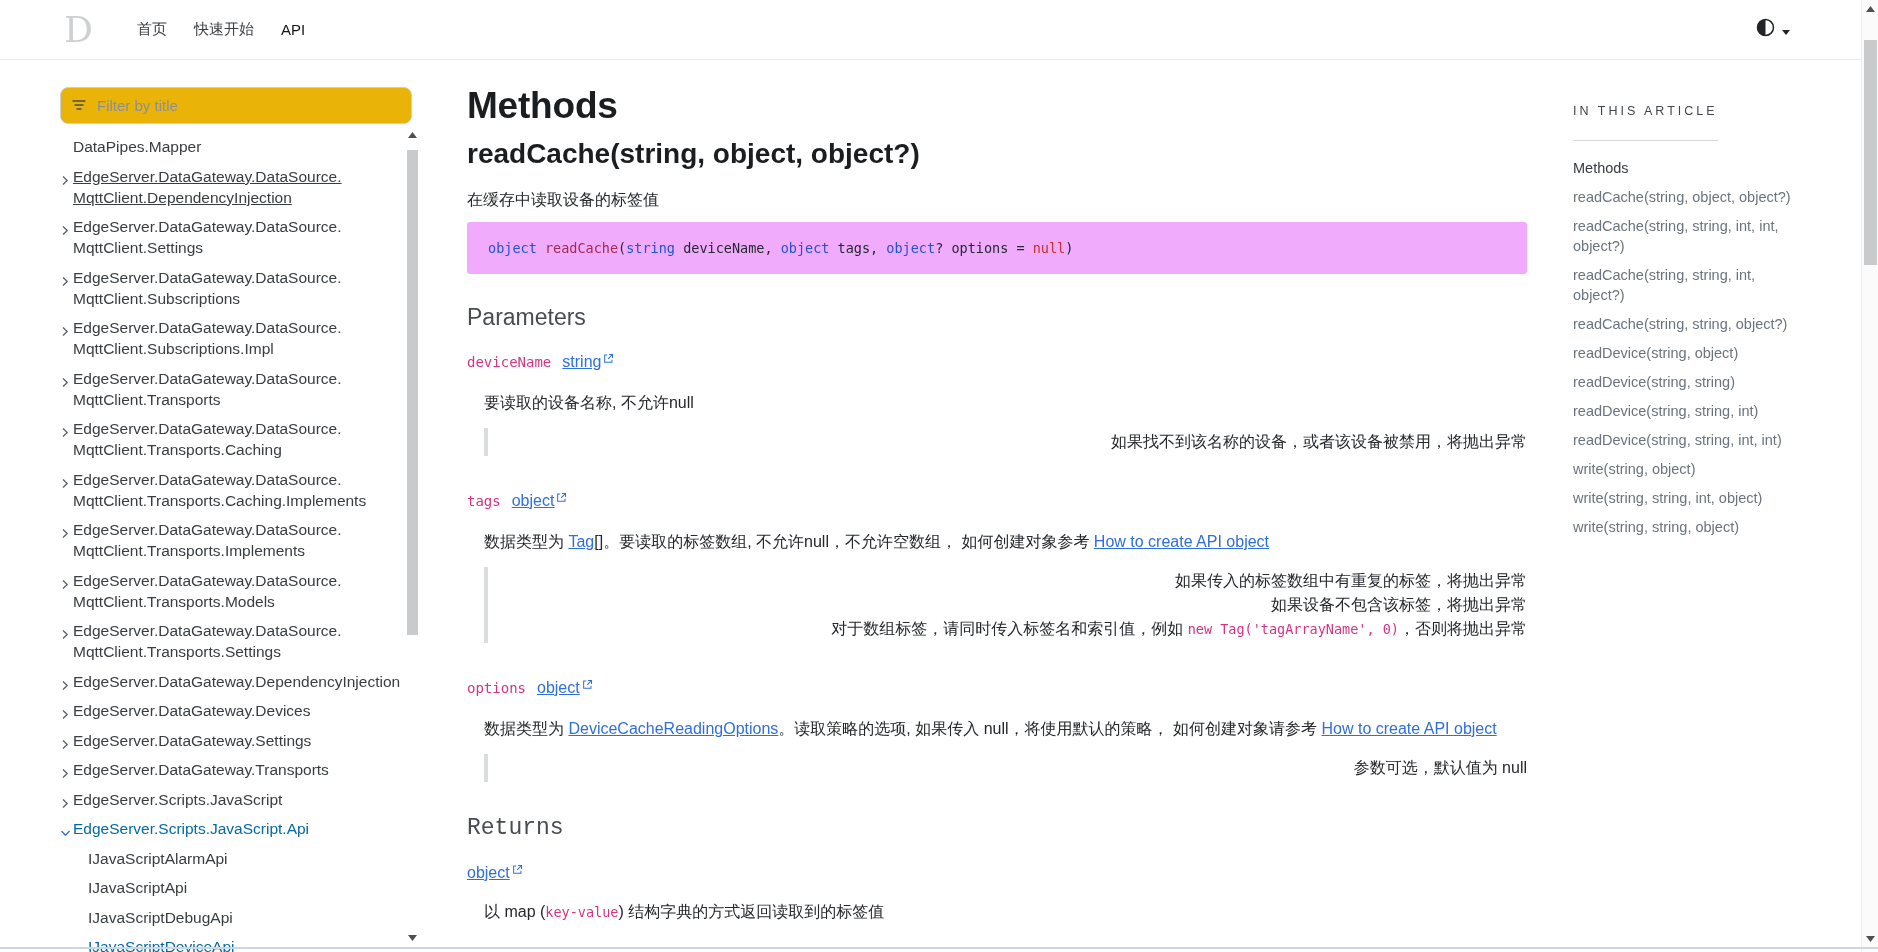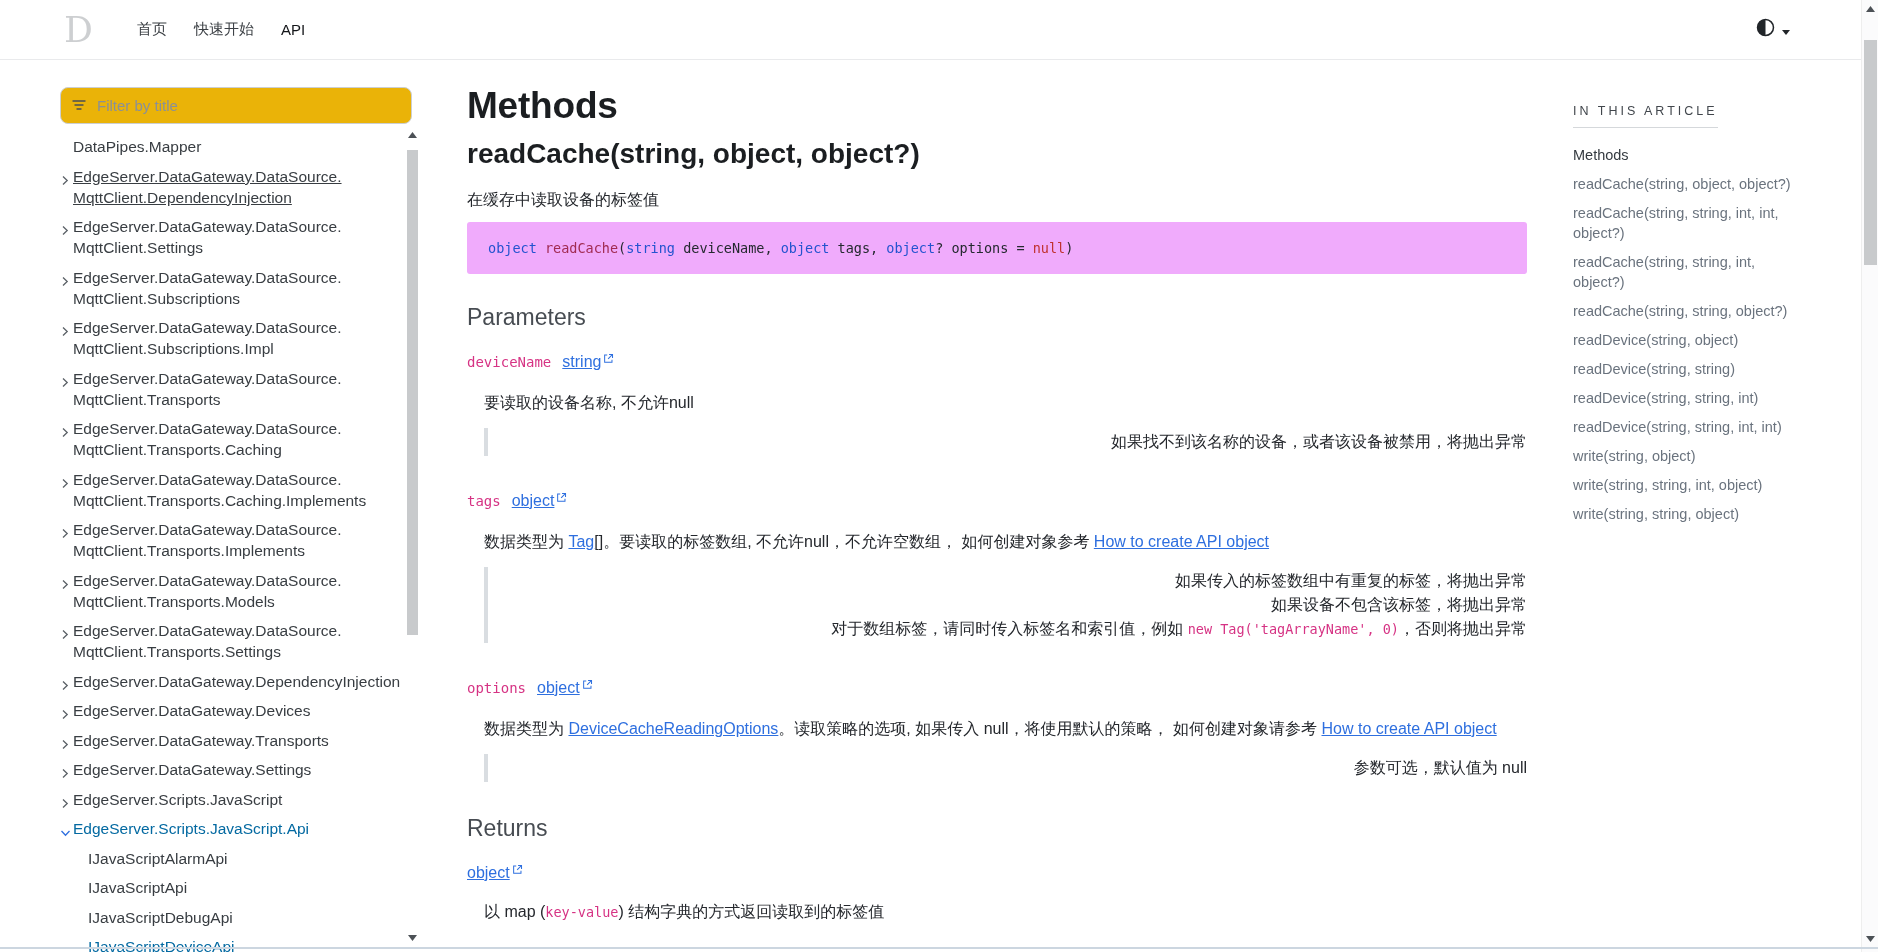--- a/index.html
+++ b/index.html
@@ -52,27 +52,27 @@
   .param-head{margin:0 0 16px;line-height:22px;}
   .param-name{font-family:"DejaVu Sans Mono","Liberation Mono",monospace;font-size:14px;color:#d63384;margin-right:11px;}
   .type-link{font-size:16px;color:#2e6fdf;text-decoration:underline;cursor:pointer;}
   .ext{margin-left:2px;display:inline-block;vertical-align:3px;}
   .param-body{margin-left:17px;}
   .param-desc{font-size:16px;line-height:27px;margin:0 0 12px;color:#24272c;}
   blockquote.note{border-left:4px solid #d9dde1;margin:0 0 31px;padding:2px 0 2px 14px;text-align:right;}
   .note-line{font-size:16px;line-height:24px;color:#24272c;}
   .icode{font-family:"DejaVu Sans Mono","Liberation Mono",monospace;font-size:13.5px;color:#d63384;}
   .doc-link{color:#2e6fdf;text-decoration:underline;cursor:pointer;}
-  #returns-section .section-h{margin-top:6px;margin-bottom:16px;}
+  #returns-section .section-h{margin-top:6px;margin-bottom:16px;font-family:Liberation Mono, monospace;}
   .returns-head{margin:0 0 14px;line-height:22px;}
   .returns-desc{margin-left:17px;font-size:16px;line-height:24px;color:#24272c;}
   
   #toc{position:absolute;left:1573px;top:60px;width:232px;padding-top:41px;}
   .toc-title{font-size:12.5px;letter-spacing:3px;color:#41464c;display:inline-block;
-    border-bottom:1px solid #d5d8db;padding-bottom:9px;margin:0;font-weight:400;}
+    border-bottom:1px solid #d5d8db;padding-bottom:22px;margin:0;font-weight:400;}
   #toc-list{list-style:none;margin:17px 0 0;padding:0;}
   .toc-item{font-size:14.5px;line-height:20px;color:#6a737e;margin-bottom:9px;cursor:pointer;width:218px;}
   .toc-item.section{color:#343a40;}
   
   #footer-line{position:absolute;left:0;right:0;top:947px;height:2px;background:#ccd6e0;z-index:9;}
 </style>
 </head>
 <body>
 
 <header id="navbar">
@@ -137,24 +137,24 @@
             <path d="M3 1.5 L7.2 5.5 L3 9.5" fill="none" stroke="#5a6066" stroke-width="1.3"></path>
           </svg></span><span class="tree-label">EdgeServer.​DataGateway.​DataSource.​MqttClient.​Transports.​Settings</span></div>
       <div class="tree-item lvl0"><span class="chev"><svg width="10" height="11" viewBox="0 0 10 11">
             <path d="M3 1.5 L7.2 5.5 L3 9.5" fill="none" stroke="#5a6066" stroke-width="1.3"></path>
           </svg></span><span class="tree-label">EdgeServer.​DataGateway.​DependencyInjection</span></div>
       <div class="tree-item lvl0"><span class="chev"><svg width="10" height="11" viewBox="0 0 10 11">
             <path d="M3 1.5 L7.2 5.5 L3 9.5" fill="none" stroke="#5a6066" stroke-width="1.3"></path>
           </svg></span><span class="tree-label">EdgeServer.​DataGateway.​Devices</span></div>
       <div class="tree-item lvl0"><span class="chev"><svg width="10" height="11" viewBox="0 0 10 11">
             <path d="M3 1.5 L7.2 5.5 L3 9.5" fill="none" stroke="#5a6066" stroke-width="1.3"></path>
+          </svg></span><span class="tree-label">EdgeServer.​DataGateway.​Settings</span></div>
+      <div class="tree-item lvl0"><span class="chev"><svg width="10" height="11" viewBox="0 0 10 11">
+            <path d="M3 1.5 L7.2 5.5 L3 9.5" fill="none" stroke="#5a6066" stroke-width="1.3"></path>
           </svg></span><span class="tree-label">EdgeServer.​DataGateway.​Transports</span></div>
-      <div class="tree-item lvl0"><span class="chev"><svg width="10" height="11" viewBox="0 0 10 11">
-            <path d="M3 1.5 L7.2 5.5 L3 9.5" fill="none" stroke="#5a6066" stroke-width="1.3"></path>
-          </svg></span><span class="tree-label">EdgeServer.​DataGateway.​Settings</span></div>
       <div class="tree-item lvl0"><span class="chev"><svg width="10" height="11" viewBox="0 0 10 11">
             <path d="M3 1.5 L7.2 5.5 L3 9.5" fill="none" stroke="#5a6066" stroke-width="1.3"></path>
           </svg></span><span class="tree-label">EdgeServer.​Scripts.​JavaScript</span></div>
       <div class="tree-item lvl0 active"><span class="chev"><svg width="11" height="10" viewBox="0 0 11 10">
             <path d="M1.5 3 L5.5 7.2 L9.5 3" fill="none" stroke="#2e6fdf" stroke-width="1.3"></path>
           </svg></span><span class="tree-label">EdgeServer.​Scripts.​JavaScript.​Api</span></div>
       <div class="tree-item lvl1"><span class="tree-label">IJavaScriptAlarmApi</span></div>
       <div class="tree-item lvl1"><span class="tree-label">IJavaScriptApi</span></div>
       <div class="tree-item lvl1"><span class="tree-label">IJavaScriptDebugApi</span></div>
       <div class="tree-item lvl1 active"><span class="tree-label">IJavaScriptDeviceApi</span></div>

